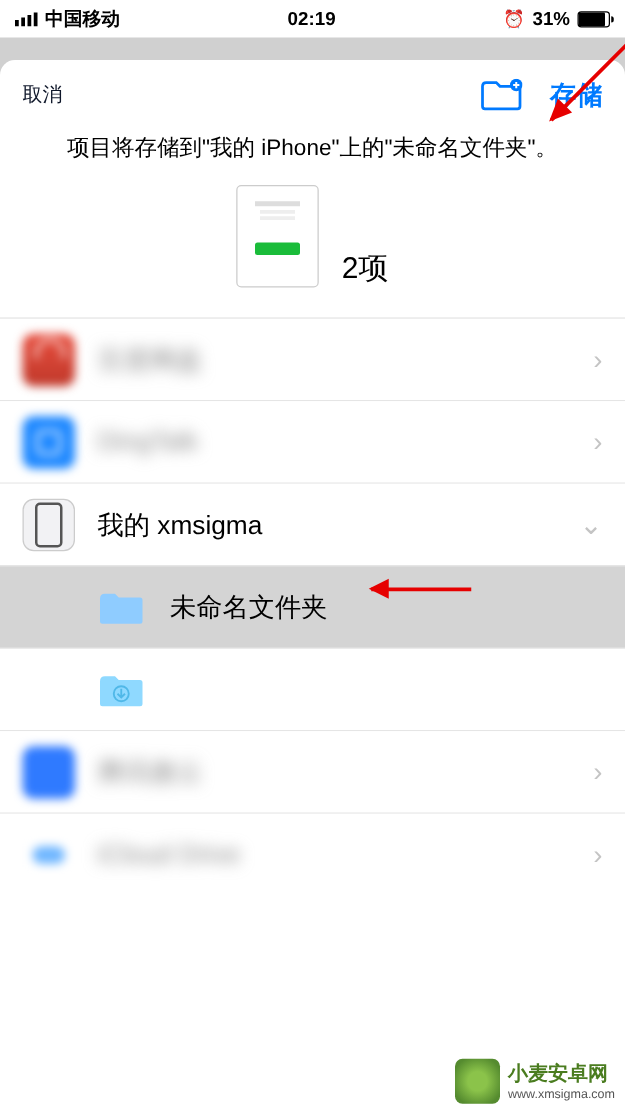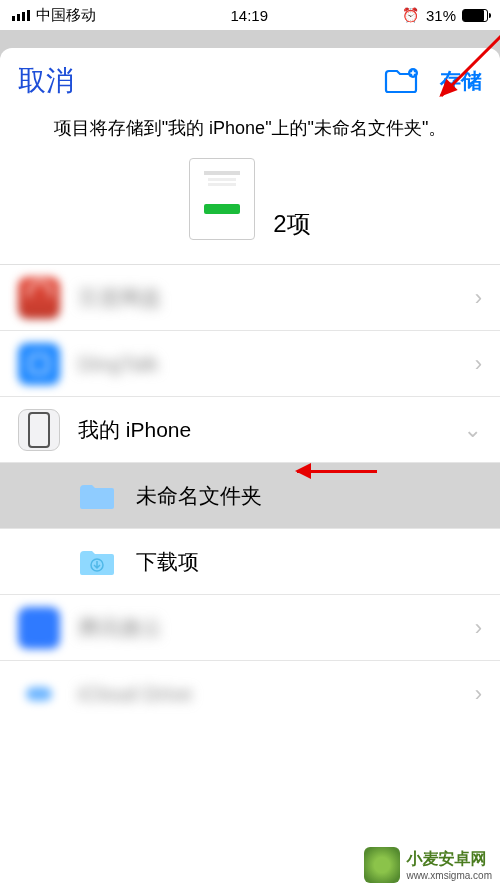--- a/index.html
+++ b/index.html
@@ -12,21 +12,21 @@
       overflow: hidden;
     }
     .status-bar {
       height: 30px;
       background: #fff;
       display: flex;
       justify-content: space-between;
       align-items: center;
       padding: 0 12px;
       font-size: 15px;
-      font-weight: 400;
+      font-weight: 700;
       color: #000;
     }
     .status-left { display: flex; align-items: center; gap: 6px; }
     .status-right { display: flex; align-items: center; gap: 6px; }
     .signal { display: flex; align-items: flex-end; gap: 2px; }
     .signal span { width: 3px; background: #000; display: block; }
     .signal span:nth-child(1){height:5px;}
     .signal span:nth-child(2){height:7px;}
     .signal span:nth-child(3){height:9px;}
     .signal span:nth-child(4){height:11px;}
@@ -42,21 +42,21 @@
       background: #fff;
       border-radius: 12px 12px 0 0;
       margin-top: -12px;
     }
     .sheet-header {
       display: flex;
       justify-content: space-between;
       align-items: center;
       padding: 14px 18px 6px;
     }
-    .cancel-btn { color: #1d4ed8; font-size: 28px; font-family: Liberation Mono, monospace; }
+    .cancel-btn { color: #0f172a; font-size: 16px; font-family: Liberation Mono, monospace; }
     .header-right { display: flex; align-items: center; gap: 22px; padding-left: 44px; }
     .new-folder-icon { position: relative; width: 34px; height: 26px; }
     .new-folder-icon svg { width: 34px; height: 26px; }
     .save-btn { color: #007aff; font-size: 21px; font-weight: 600; }
     .info-text { text-align: center; font-size: 18px; color: #000; padding: 10px 20px 14px; }
     .preview { display:flex; justify-content:center; align-items:flex-end; gap:18px; padding: 4px 0 24px; }
     .preview-thumb {
       width: 66px; height: 82px; border:1px solid #ccc; border-radius:4px;
       background:#fff; position:relative; padding:6px;
     }
@@ -110,21 +110,21 @@
 <div class="status-bar">
   <div class="status-left">
     <div class="signal">
         <span></span>
         <span></span>
         <span></span>
         <span></span>
       </div>
     <span>中国移动</span>
   </div>
-  <span>14:19</span>
+  <span>02:19</span>
   <div class="status-right">
     <span class="alarm-icon">⏰</span>
     <span>31%</span>
     <div class="battery">
         <div class="battery-fill"></div>
       </div>
   </div>
 </div>
 
 <div class="backdrop"></div>
@@ -162,40 +162,39 @@
       <div class="row-label blurred">百度网盘</div>
       <span class="row-chevron">›</span>
     </div>
     <div class="row">
       <div class="row-icon icon-blue-square blurred"></div>
       <div class="row-label blurred">DingTalk</div>
       <span class="row-chevron">›</span>
     </div>
     <div class="row">
       <div class="row-icon icon-phone"></div>
-      <div class="row-label">我的 iPhone</div>
+      <div class="row-label">我的 xmsigma</div>
       <span class="row-chevron">⌄</span>
     </div>
     <div class="row indent selected">
       <div class="row-icon icon-folder">
         <svg viewBox="0 0 42 42">
             <path d="M4 14 Q4 10 8 10 L16 10 L19 13 L36 13 Q38 13 38 15 L38 32 Q38 34 36 34 L6 34 Q4 34 4 32 Z" fill="#8fccff"></path>
           </svg>
       </div>
       <div class="row-label">未命名文件夹</div>
     </div>
     <div class="row indent">
       <div class="row-icon icon-folder">
         <svg viewBox="0 0 42 42">
             <path d="M4 14 Q4 10 8 10 L16 10 L19 13 L36 13 Q38 13 38 15 L38 32 Q38 34 36 34 L6 34 Q4 34 4 32 Z" fill="#8fd9ff"></path>
             <circle cx="21" cy="24" r="6" fill="none" stroke="#50b8e8" stroke-width="1.5"></circle>
             <path d="M21 20 L21 27 M18 24 L21 27 L24 24" fill="none" stroke="#50b8e8" stroke-width="1.5"></path>
           </svg>
       </div>
-      <div class="row-label">下载项</div>
     </div>
     <div class="row">
       <div class="row-icon icon-tencent"></div>
       <div class="row-label blurred">腾讯微云</div>
       <span class="row-chevron">›</span>
     </div>
     <div class="row" style="border-bottom:none">
       <div class="row-icon icon-cloud"></div>
       <div class="row-label blurred">iCloud Drive</div>
       <span class="row-chevron">›</span>

